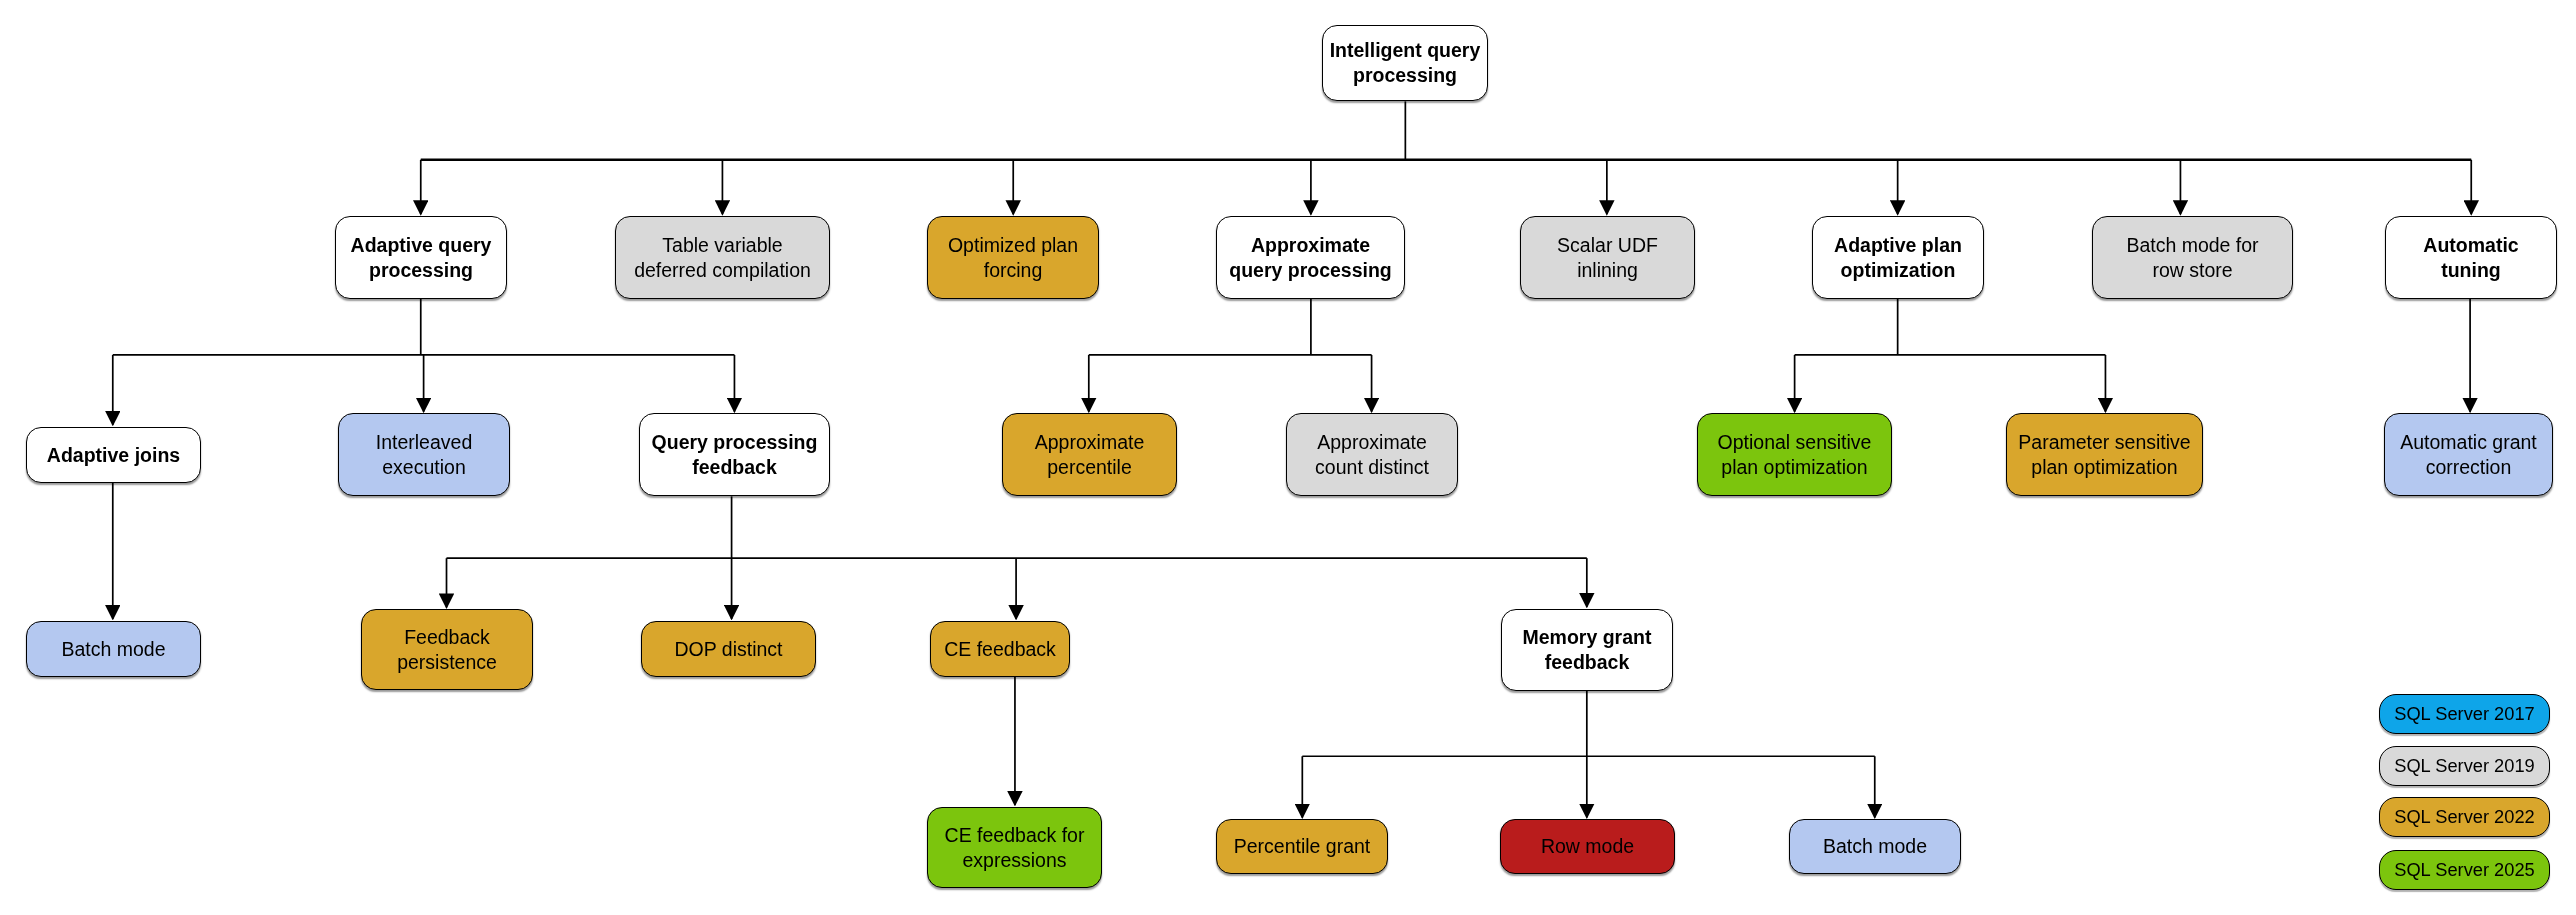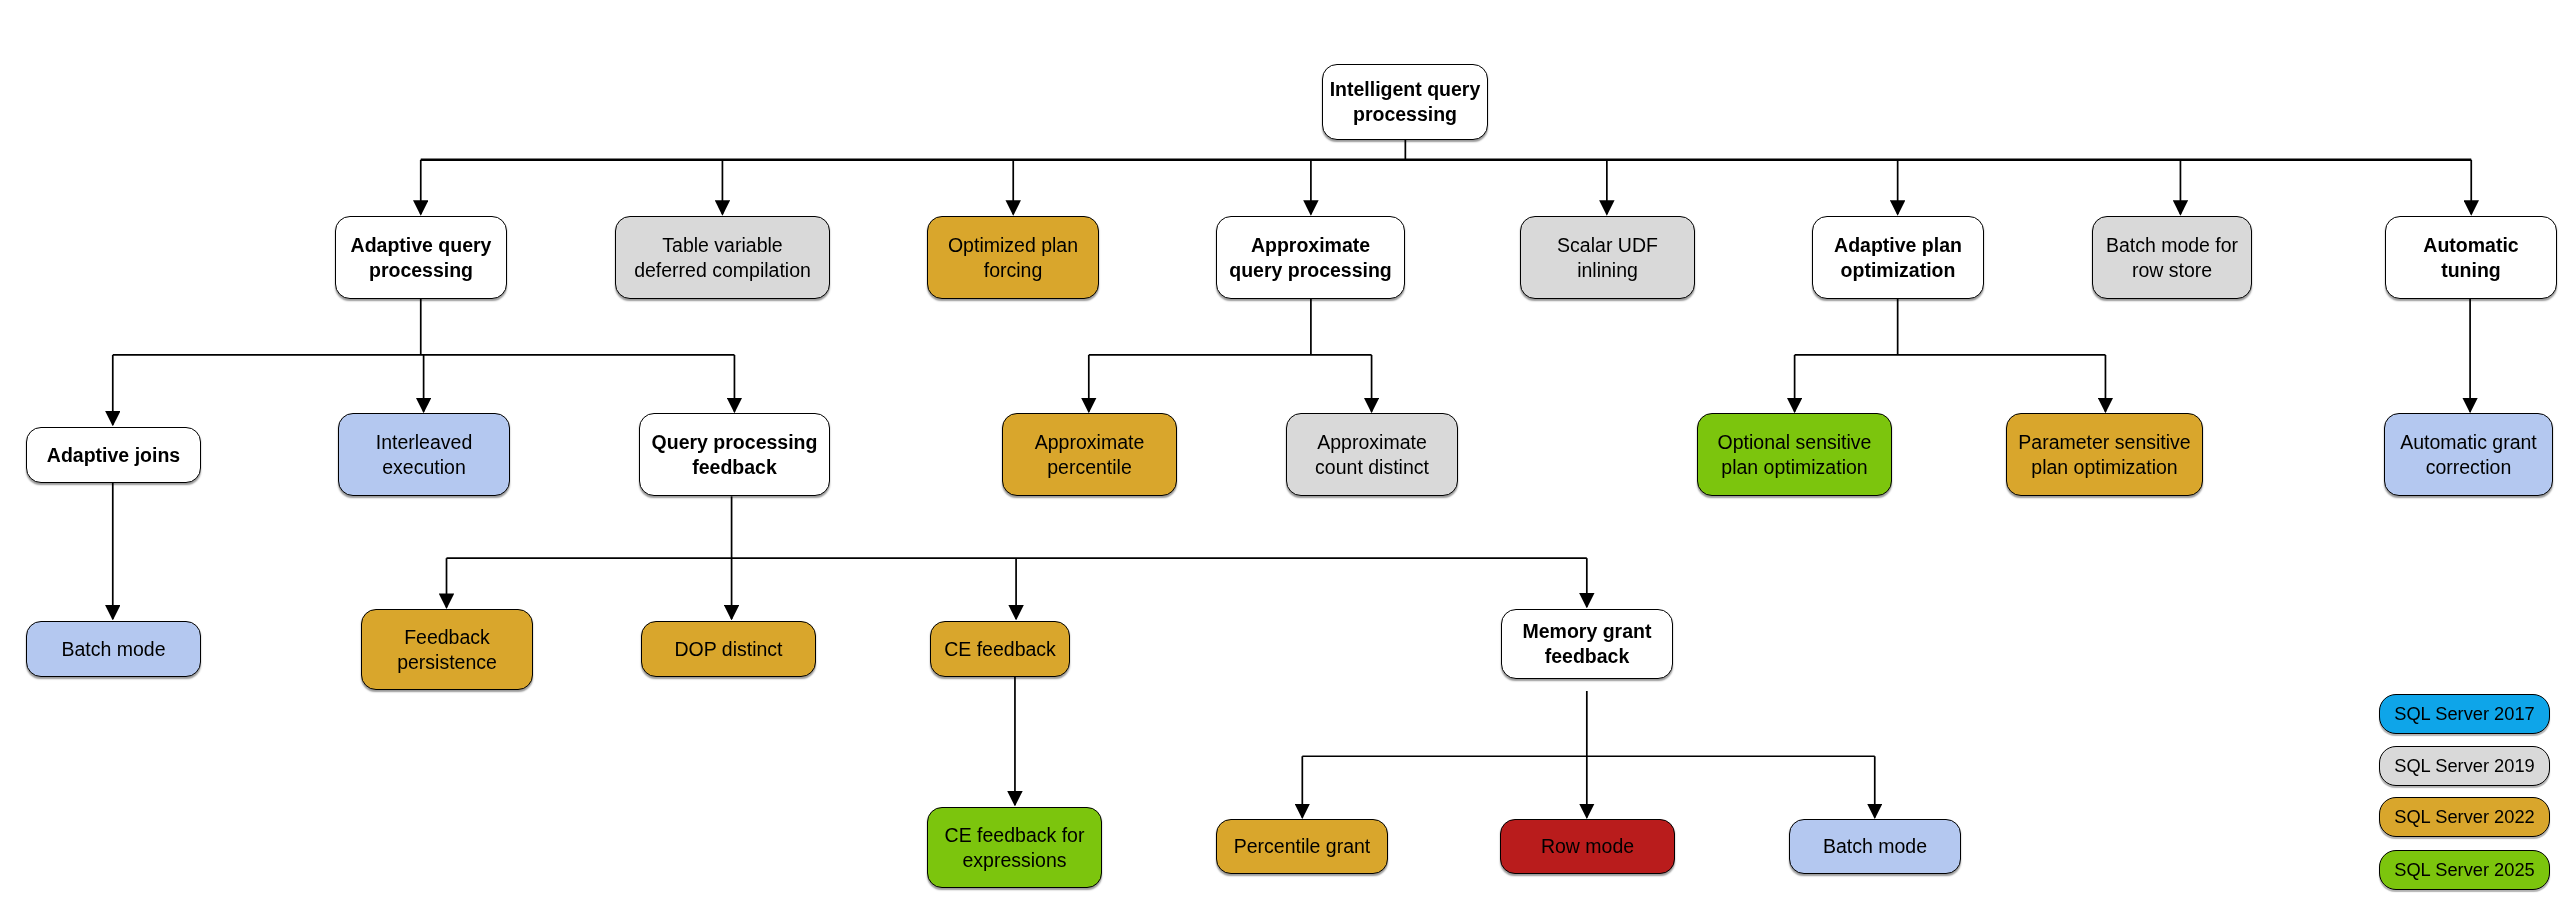--- a/index.html
+++ b/index.html
@@ -76,36 +76,36 @@
       <path d="M1773 1182 V1406" stroke-width="3" marker-end="url(#arrow)"></path>
 
       <path d="M2772 1207 V1321" stroke-width="3"></path>
       <path d="M2275 1321 H3275" stroke-width="3"></path>
       <path d="M2275 1321 V1428" stroke-width="3" marker-end="url(#arrow)"></path>
       <path d="M2772 1321 V1428" stroke-width="3" marker-end="url(#arrow)"></path>
       <path d="M3275 1321 V1428" stroke-width="3" marker-end="url(#arrow)"></path>
     </g>
   </svg>
 
-  <div class="node bold" style="left: 1322px; top: 25px; width: 166px; height: 76px; background: rgb(255, 255, 255); margin-top: 39px;">Intelligent query
+  <div class="node bold" style="left: 1322px; top: 25px; width: 166px; height: 76px; background: rgb(255, 255, 255);">Intelligent query
 processing</div>
 
   <div class="node bold" style="left: 335px; top: 216px; width: 172px; height: 83px; background: rgb(255, 255, 255);">Adaptive query
 processing</div>
   <div class="node" style="left: 615px; top: 216px; width: 215px; height: 83px; background: rgb(217, 217, 217);">Table variable
 deferred compilation</div>
   <div class="node" style="left: 927px; top: 216px; width: 172px; height: 83px; background: rgb(217, 166, 44);">Optimized plan
 forcing</div>
   <div class="node bold" style="left: 1216px; top: 216px; width: 189px; height: 83px; background: rgb(255, 255, 255);">Approximate
 query processing</div>
   <div class="node bold" style="left: 1812px; top: 216px; width: 172px; height: 83px; background: rgb(255, 255, 255);">Adaptive plan
 optimization</div>
   <div class="node" style="left: 1520px; top: 216px; width: 175px; height: 83px; background: rgb(217, 217, 217);">Scalar UDF
 inlining</div>
-  <div class="node" style="left: 2092px; top: 216px; width: 160px; height: 83px; background: rgb(217, 217, 217);">Batch mode for
+  <div class="node" style="left: 2092px; top: 216px; width: 201px; height: 83px; background: rgb(217, 217, 217);">Batch mode for
 row store</div>
   <div class="node bold" style="left: 2385px; top: 216px; width: 172px; height: 83px; background: rgb(255, 255, 255);">Automatic
 tuning</div>
 
   <div class="node bold" style="left: 26px; top: 427px; width: 175px; height: 56px; background: rgb(255, 255, 255);">Adaptive joins</div>
   <div class="node" style="left: 338px; top: 413px; width: 172px; height: 83px; background: rgb(180, 200, 240);">Interleaved
 execution</div>
   <div class="node bold" style="left: 639px; top: 413px; width: 191px; height: 83px; background: rgb(255, 255, 255);">Query processing
 feedback</div>
   <div class="node" style="left: 1002px; top: 413px; width: 175px; height: 83px; background: rgb(217, 166, 44);">Approximate
@@ -117,21 +117,21 @@
   <div class="node" style="left: 2006px; top: 413px; width: 197px; height: 83px; background: rgb(217, 166, 44);">Parameter sensitive
 plan optimization</div>
   <div class="node" style="left: 2384px; top: 413px; width: 169px; height: 83px; background: rgb(180, 200, 240);">Automatic grant
 correction</div>
 
   <div class="node" style="left: 26px; top: 621px; width: 175px; height: 56px; background: rgb(180, 200, 240);">Batch mode</div>
   <div class="node" style="left: 361px; top: 609px; width: 172px; height: 81px; background: rgb(217, 166, 44);">Feedback
 persistence</div>
   <div class="node" style="left: 641px; top: 621px; width: 175px; height: 56px; background: rgb(217, 166, 44);">DOP distinct</div>
   <div class="node" style="left: 930px; top: 621px; width: 140px; height: 56px; background: rgb(217, 166, 44);">CE feedback</div>
-  <div class="node bold" style="left: 1501px; top: 609px; width: 172px; height: 70px; background: rgb(255, 255, 255);">Memory grant
+  <div class="node bold" style="left: 1501px; top: 609px; width: 172px; height: 82px; background: rgb(255, 255, 255);">Memory grant
 feedback</div>
 
   <div class="node" style="left: 927px; top: 807px; width: 175px; height: 81px; background: rgb(124, 197, 13);">CE feedback for
 expressions</div>
   <div class="node" style="left: 1216px; top: 819px; width: 172px; height: 55px; background: rgb(217, 166, 44);">Percentile grant</div>
   <div class="node" style="left: 1500px; top: 819px; width: 175px; height: 55px; background: #b91c1c;">Row mode</div>
   <div class="node" style="left: 1789px; top: 819px; width: 172px; height: 55px; background: rgb(180, 200, 240);">Batch mode</div>
 
   <div>
     <div class="legend-pill" style="left: 2379px; top: 694px; width: 171px; height: 40px; background: #0ea5e9;">SQL Server 2017</div>

